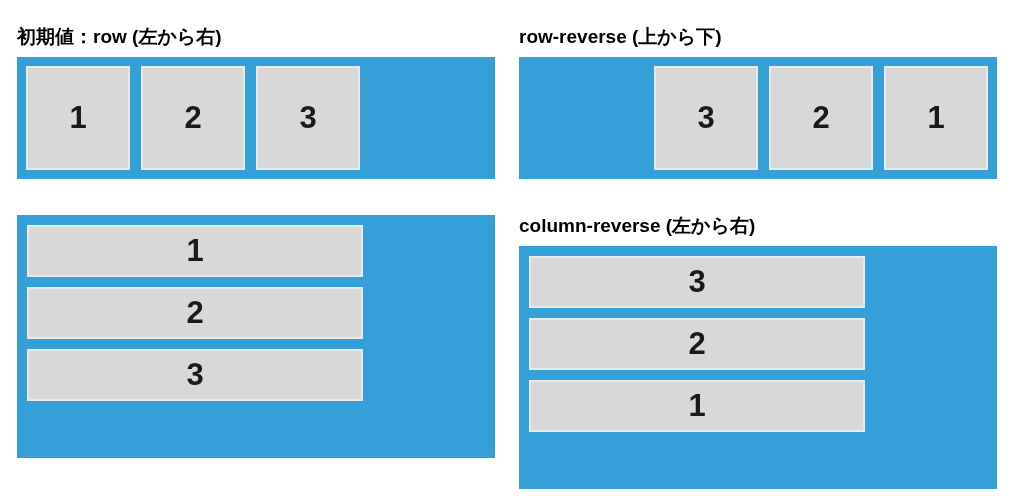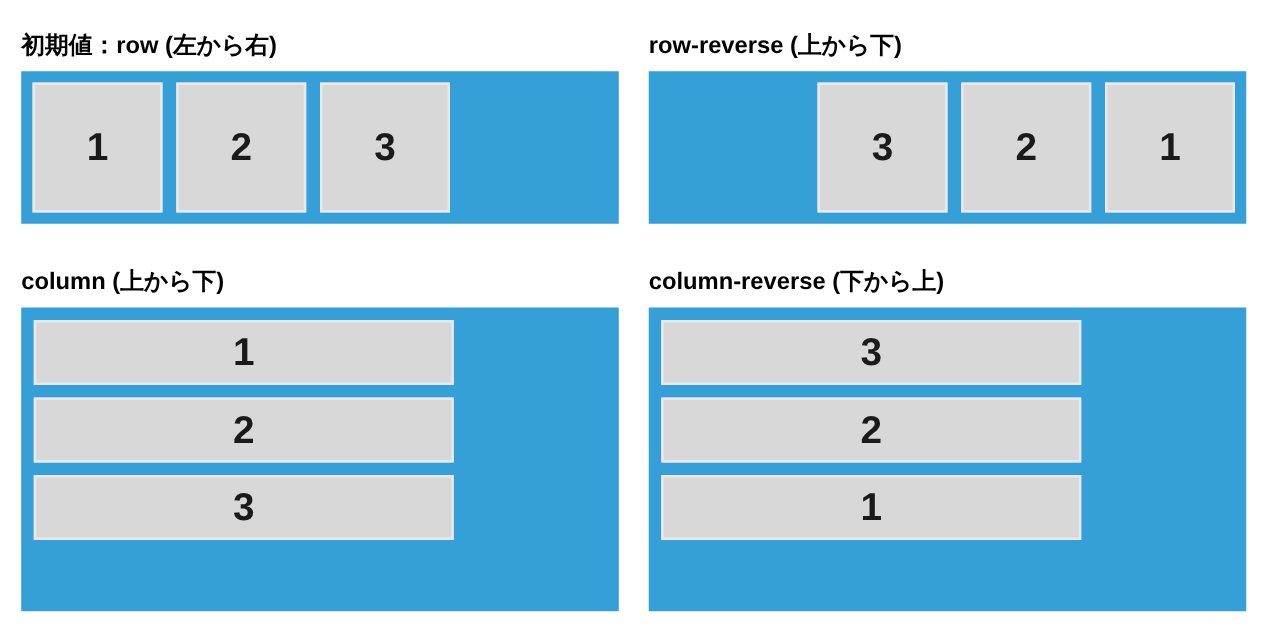--- a/index.html
+++ b/index.html
@@ -92,30 +92,29 @@
   <section class="panel">
     <h2 class="panel-title">row-reverse (上から下)</h2>
     <div class="flex-container dir-row align-end">
       <div class="flex-item square">3</div>
       <div class="flex-item square">2</div>
       <div class="flex-item square">1</div>
     </div>
   </section>
 
   <section class="panel">
-    <h2 class="panel-title">column (上から下)</h2>
     <div class="flex-container dir-column">
       <div class="flex-item bar">1</div>
       <div class="flex-item bar">2</div>
       <div class="flex-item bar">3</div>
     </div>
   </section>
 
   <section class="panel">
-    <h2 class="panel-title">column-reverse (下から上)</h2>
+    <h2 class="panel-title">column-reverse (左から右)</h2>
     <div class="flex-container dir-column">
       <div class="flex-item bar">3</div>
       <div class="flex-item bar">2</div>
       <div class="flex-item bar">1</div>
     </div>
   </section>
 
 </div>
 
 </body></html>

